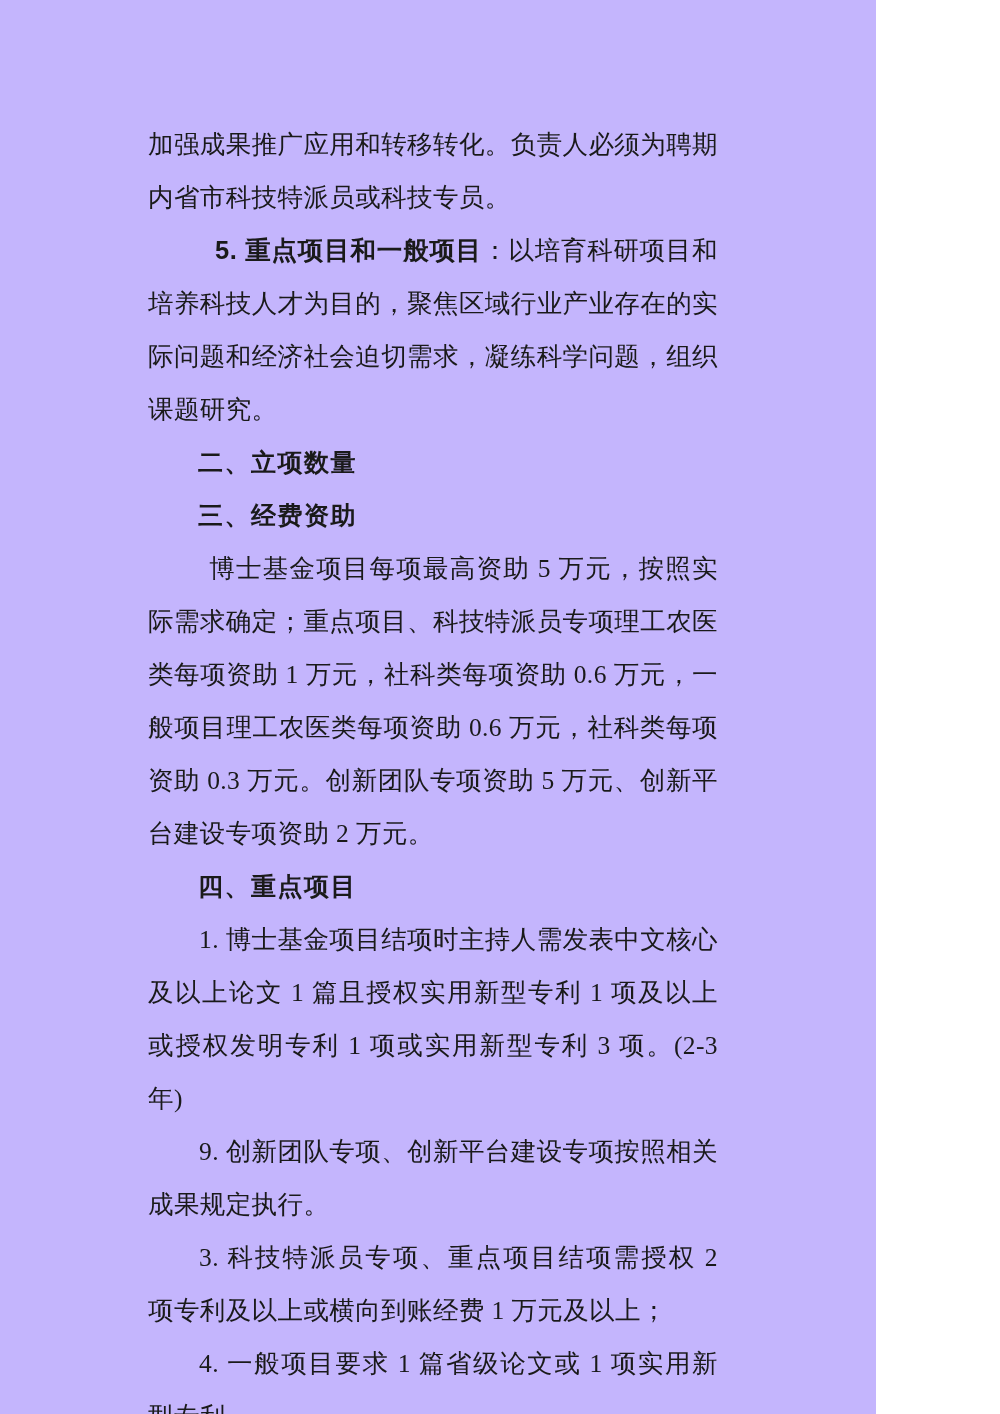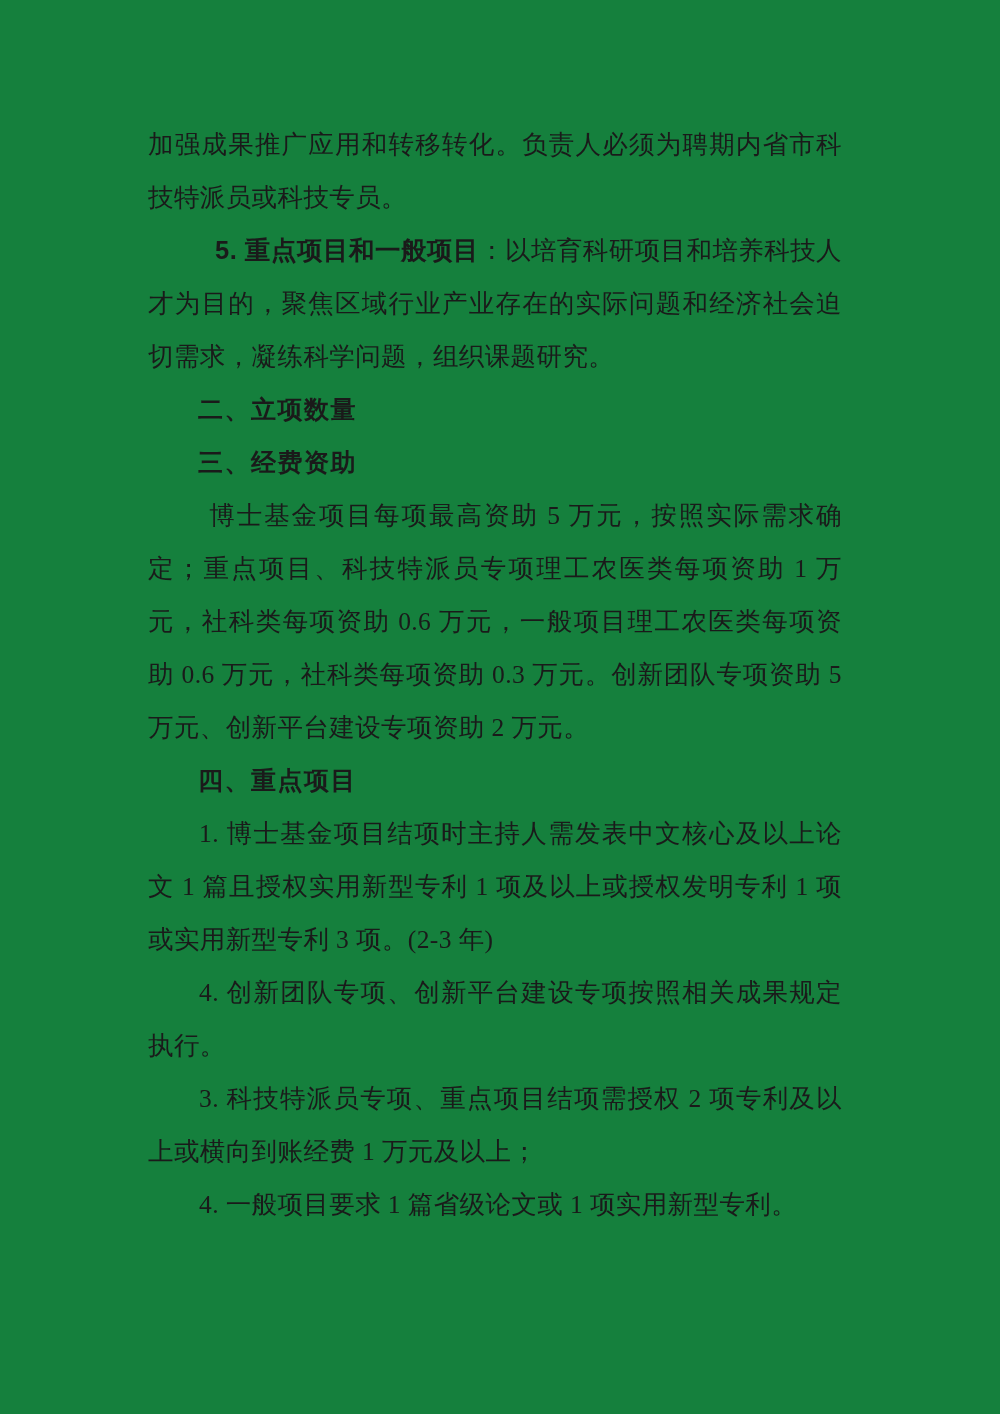--- a/index.html
+++ b/index.html
@@ -9,25 +9,25 @@
   }
   body {
     width: 1000px;
     height: 1414px;
     font-family: "Liberation Serif", "DejaVu Serif", serif;
     color: #1a1a1a;
     overflow: hidden;
   }
   .page {
     position: relative;
-    width: 1000px;
+    width: 876px;
     height: 1414px;
     box-sizing: border-box;
     padding: 118px 158px 60px 148px;
-    background: #15803d;
+    background: #c4b5fd;
   }
   .doc-body {
     font-size: 25.5px;
     line-height: 53px;
     text-align: justify;
     text-justify: inter-ideograph;
     letter-spacing: 0.4px;
   }
   p {
     margin: 0;
@@ -74,20 +74,20 @@
 
 
     <p class="heading">三、经费资助</p>
 
     <p class="para-wide-indent">博士基金项目每项最高资助 5 万元，按照实际需求确定；重点项目、科技特派员专项理工农医类每项资助 1 万元，社科类每项资助 0.6 万元，一般项目理工农医类每项资助 0.6 万元，社科类每项资助 0.3 万元。创新团队专项资助 5 万元、创新平台建设专项资助 2 万元。</p>
 
     <p class="heading">四、重点项目</p>
 
     <p class="para">1. 博士基金项目结项时主持人需发表中文核心及以上论文 1 篇且授权实用新型专利 1 项及以上或授权发明专利 1 项或实用新型专利 3 项。(2-3 年)</p>
 
-    <p class="para">4. 创新团队专项、创新平台建设专项按照相关成果规定执行。</p>
+    <p class="para">9. 创新团队专项、创新平台建设专项按照相关成果规定执行。</p>
 
     <p class="para">3. 科技特派员专项、重点项目结项需授权 2 项专利及以上或横向到账经费 1 万元及以上；</p>
 
     <p class="para">4. 一般项目要求 1 篇省级论文或 1 项实用新型专利。</p>
 
   </div>
 </div>
 
 </body></html>

